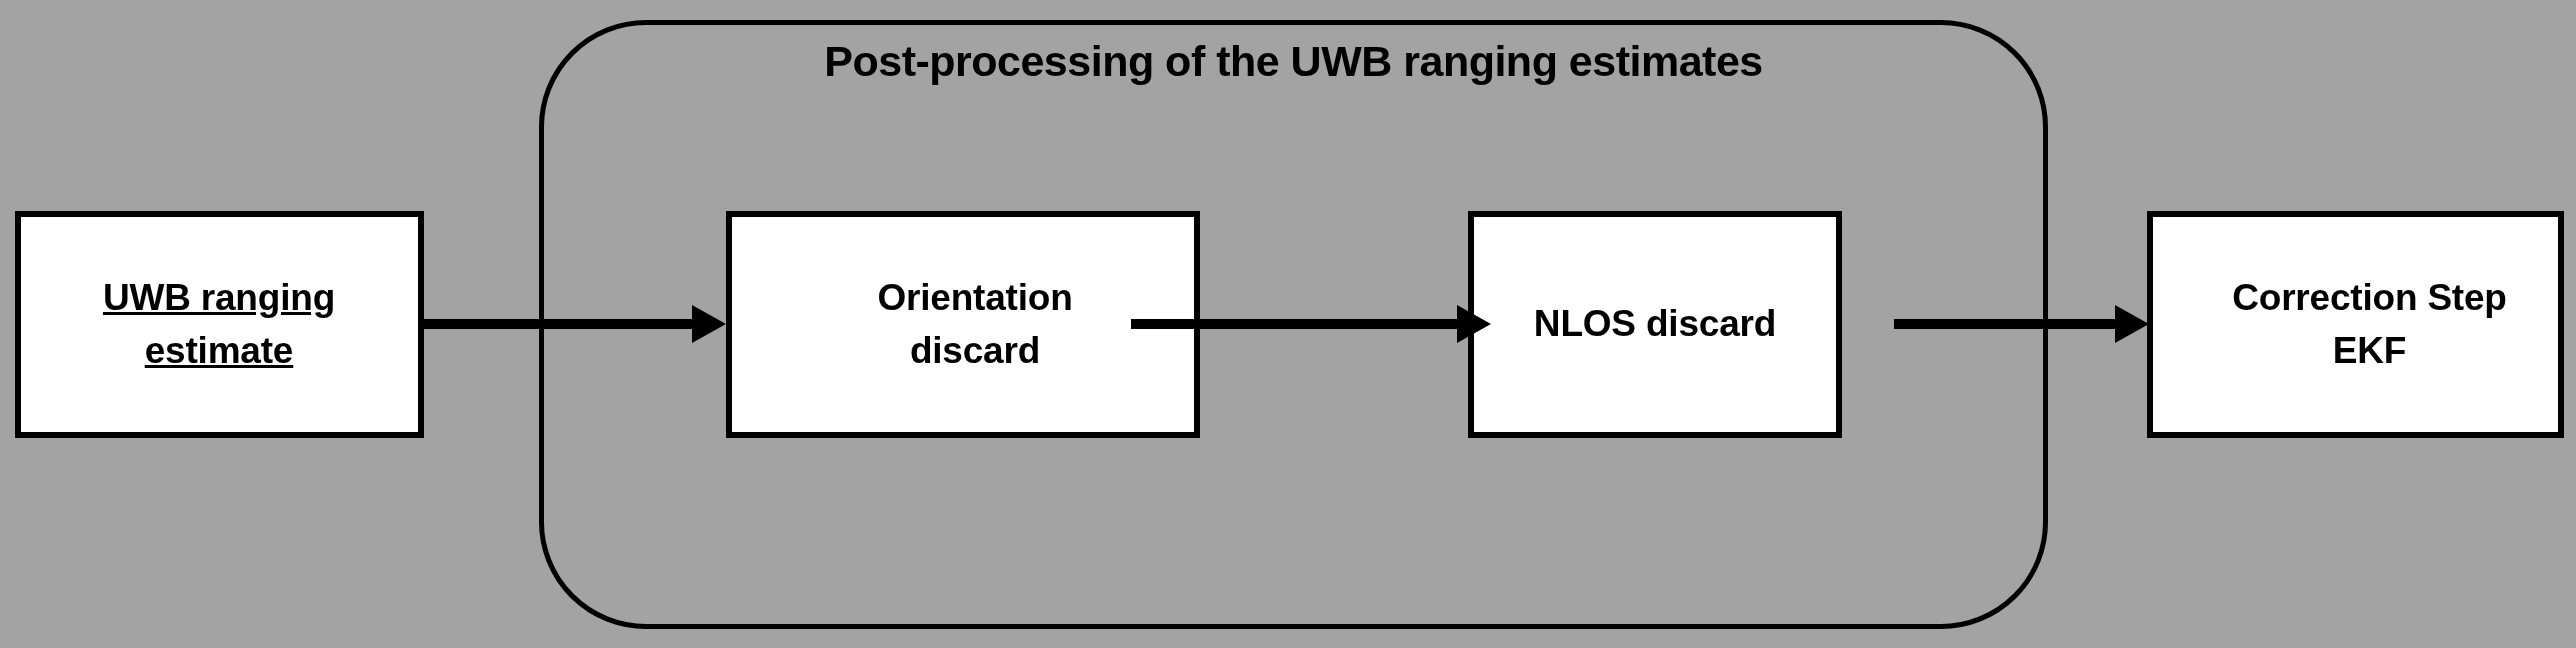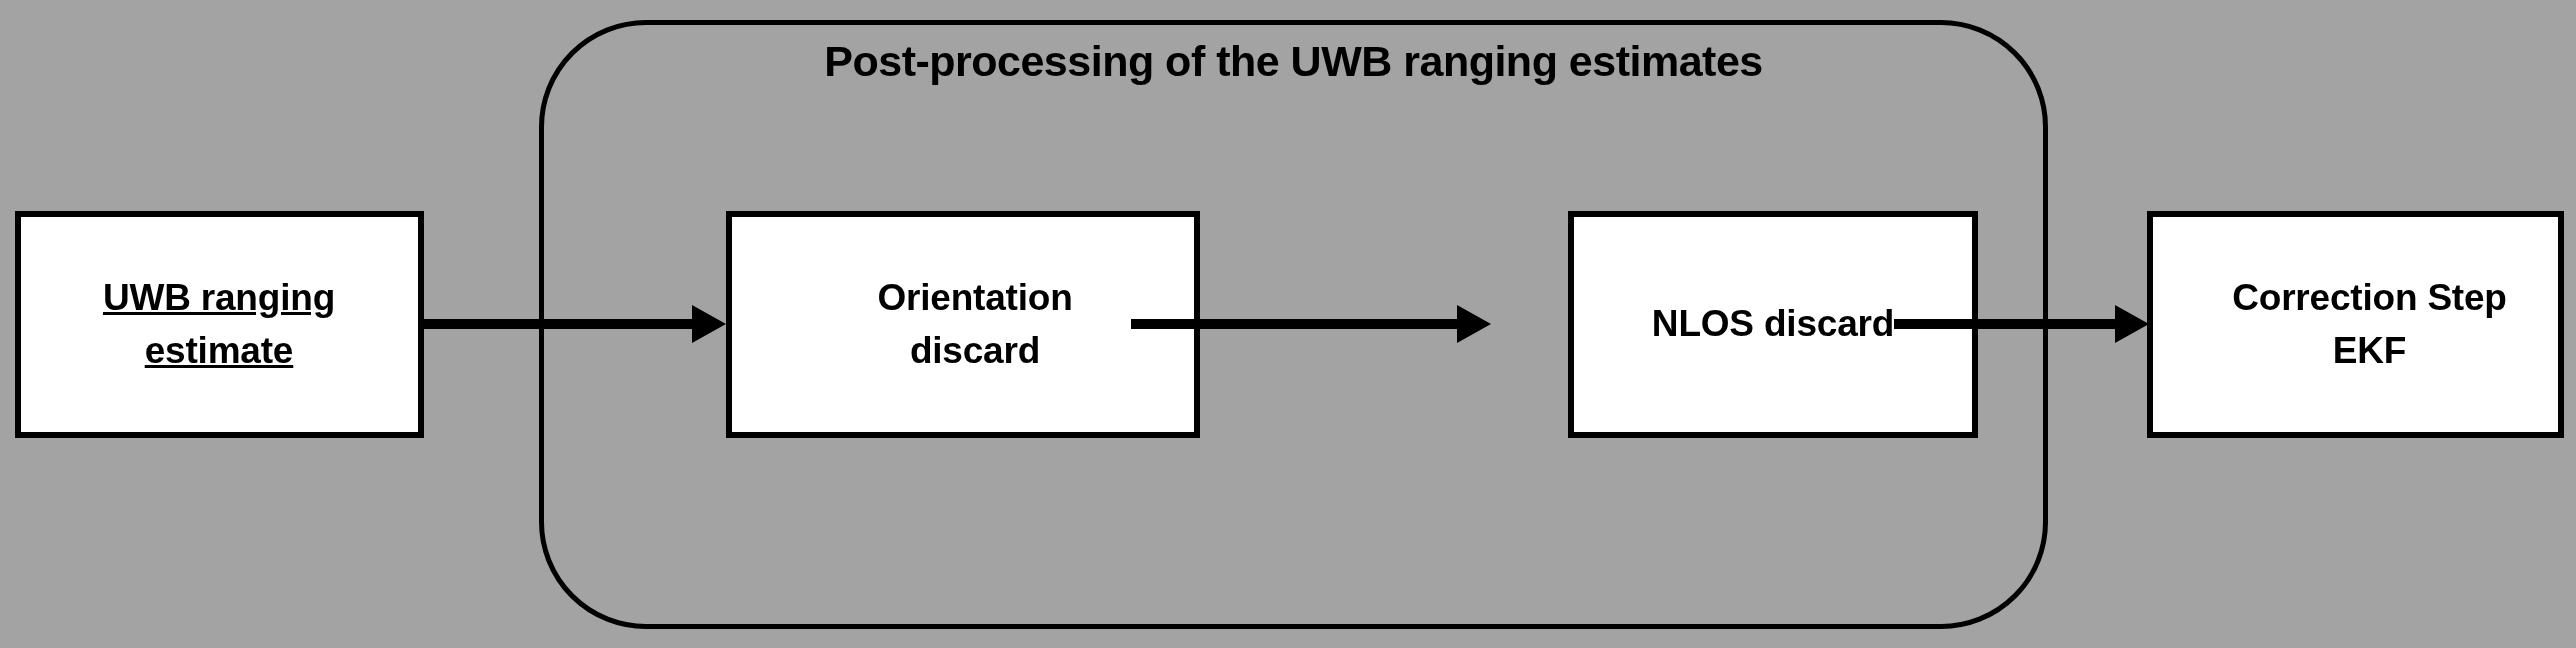--- a/index.html
+++ b/index.html
@@ -71,21 +71,21 @@
     font-weight: bold;
     line-height: 1.42;
     letter-spacing: -0.2px;
     padding: 0 7.2px;
     color: #000000;
     white-space: pre-line;
   }
 
   #box-uwb-ranging-estimate { left: 14.5px;   width: 409px; text-decoration: underline; }
   #box-orientation-discard  { left: 726px;  width: 474px; padding-left: 24px; }
-  #box-nlos-discard         { left: 1568px; width: 410px; }
+  #box-nlos-discard         { left: 1468px; width: 374px; }
   #box-correction-step-ekf  { left: 2147px; width: 417px; padding-left: 28px; }
 
   
   .arrow {
     position: absolute;
     top: 314px;
     height: 20px;
     z-index: 6;
   }
   .arrow .shaft {

